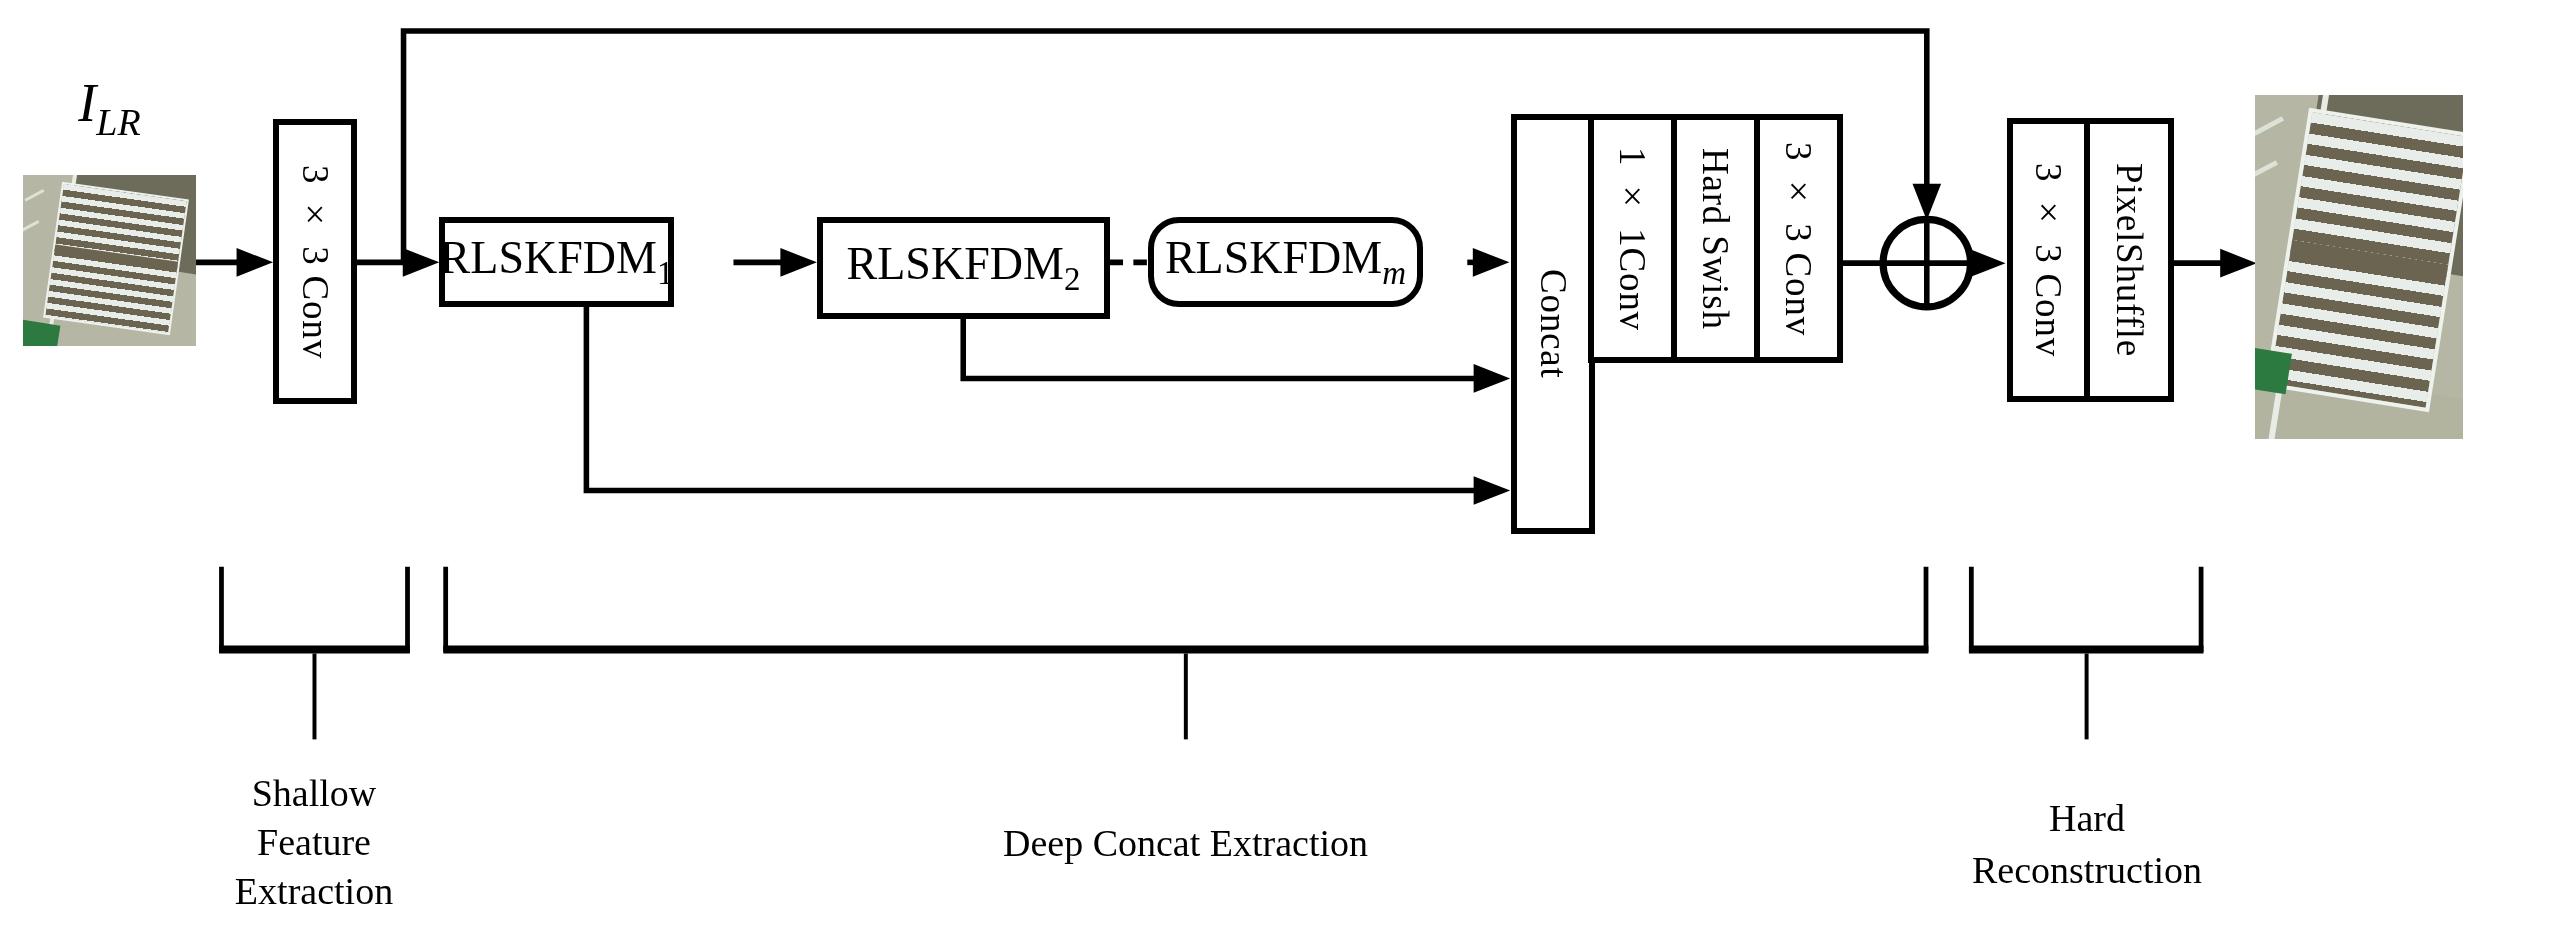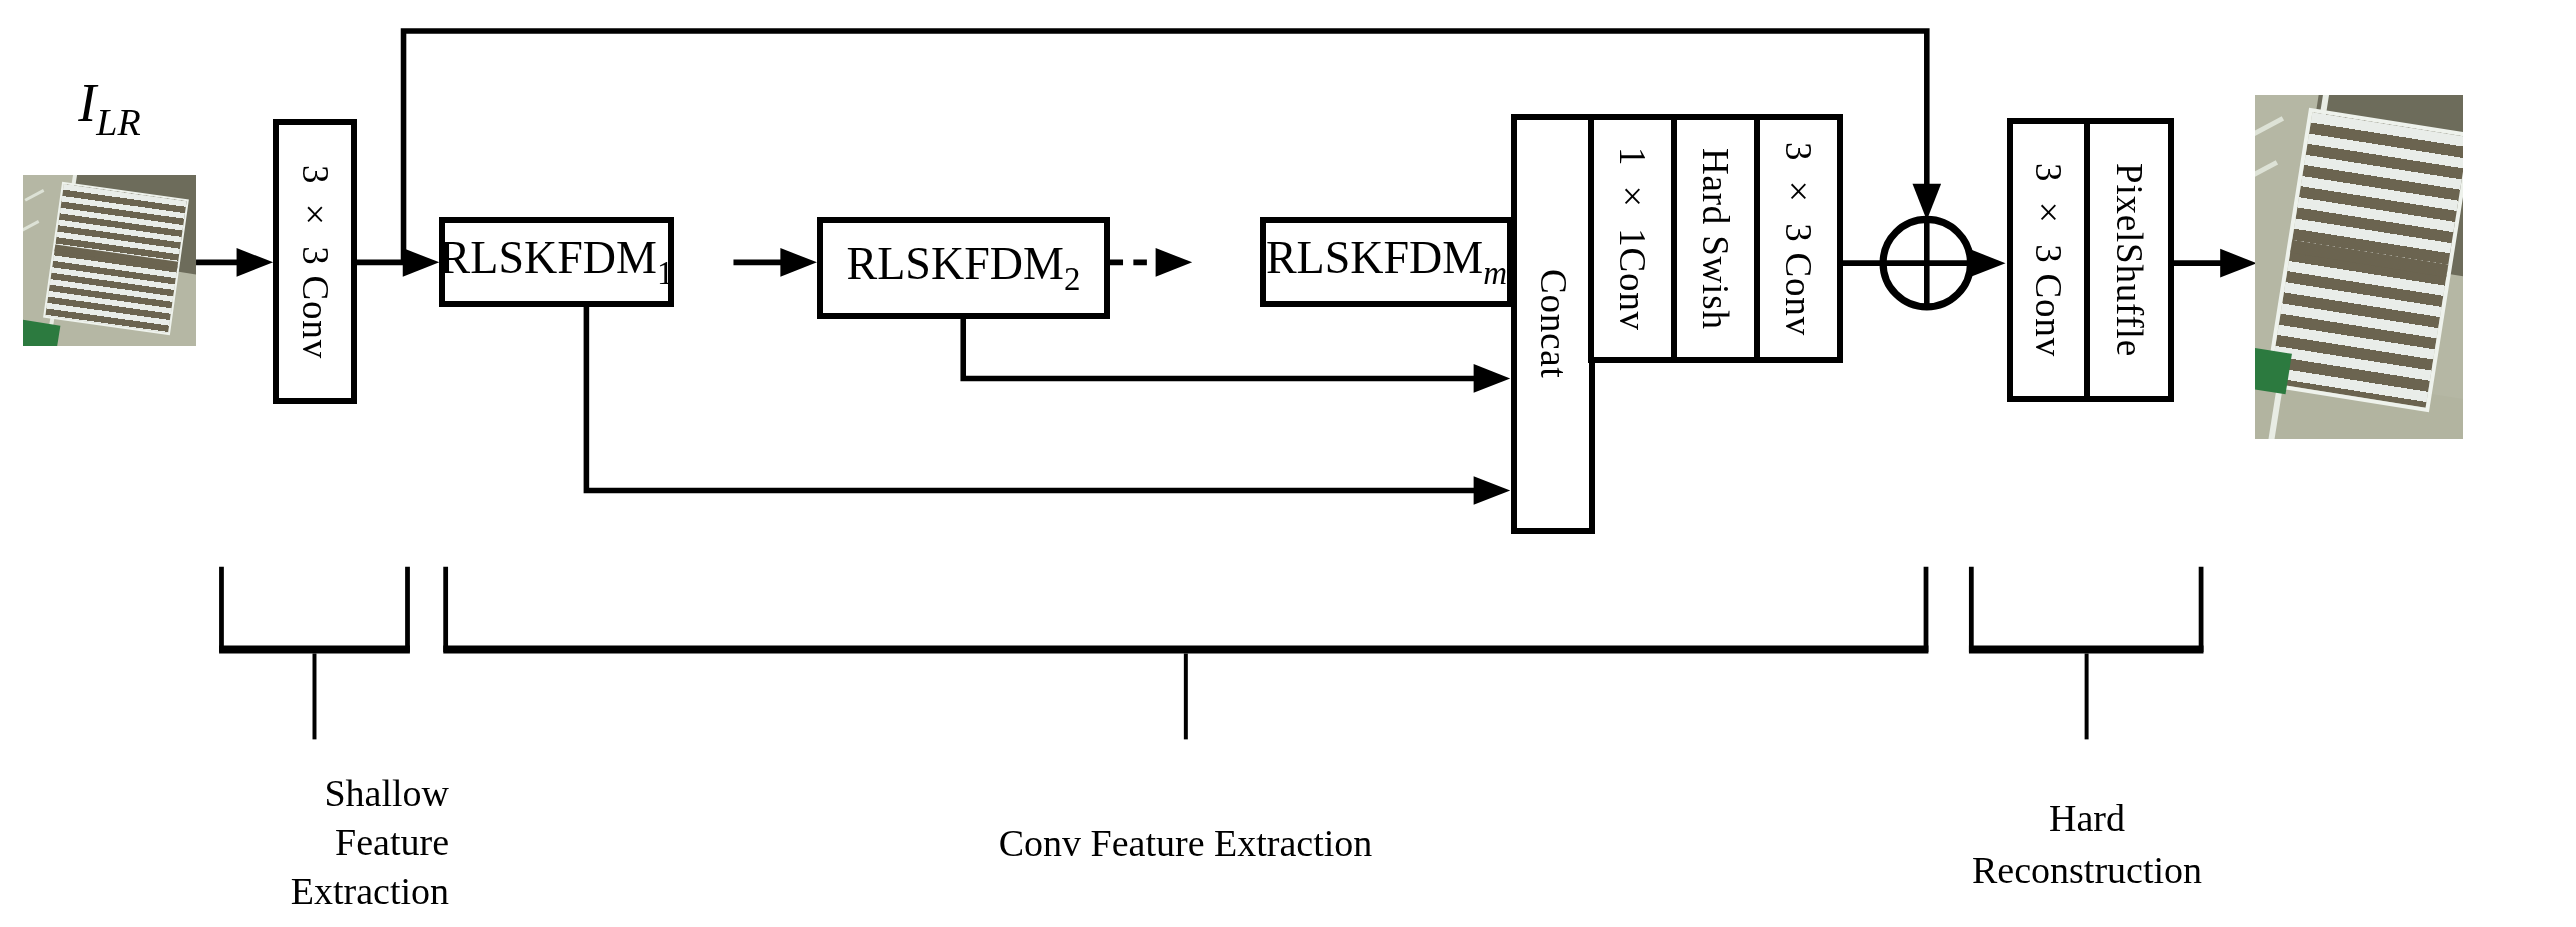--- a/index.html
+++ b/index.html
@@ -195,21 +195,21 @@
   </div>
 
   <div class="box hbox" style="left:439px; top:217px; width:235px; height:90px;">
     <span><span>RLSKFDM</span><sub>1</sub></span>
   </div>
 
   <div class="box hbox" style="left:817px; top:217px; width:293px; height:102px;">
     <span><span>RLSKFDM</span><sub>2</sub></span>
   </div>
 
-  <div class="box hbox italic-sub" style="left:1260px; top:217px; width:253px; height:90px;">
+  <div class="box hbox italic-sub" style="left:1148px; top:217px; width:275px; height:90px;border-radius:31px;">
     <span><span>RLSKFDM</span><sub>m</sub></span>
   </div>
 
   <div class="box vbox" style="left:1511px; top:114px; width:84px; height:420px;">
     <span>Concat</span>
   </div>
 
   <div class="box vbox" style="left:1588px; top:114px; width:89px; height:249px;">
     <span>1 × 1Conv</span>
   </div>
@@ -223,27 +223,27 @@
   </div>
 
   <div class="box vbox" style="left:2007px; top:118px; width:83px; height:284px;">
     <span>3 × 3 Conv</span>
   </div>
 
   <div class="box vbox" style="left:2084px; top:118px; width:90px; height:284px;">
     <span>PixelShuffle</span>
   </div>
 
-  <div class="stage-label" id="stage-shallow-label" style="left:179px; top:769px; width:270px;text-align:right;">
+  <div class="stage-label" id="stage-shallow-label" style="left:179px; top:769px; width:270px;">
     <span class="line">Shallow</span>
     <span class="line">Feature</span>
     <span class="line">Extraction</span>
   </div>
   <div class="stage-label" id="stage-deep-label" style="left:907px; top:819px; width:557px;">
-    <span class="line">Conv Feature Extraction</span>
+    <span class="line">Deep Concat Extraction</span>
   </div>
   <div class="stage-label" id="stage-recon-label" style="left:1920px; top:792px; width:334px;">
     <span class="line">Hard</span>
     <span class="line">Reconstruction</span>
   </div>
 
 </div>
 
 
 </body></html>

